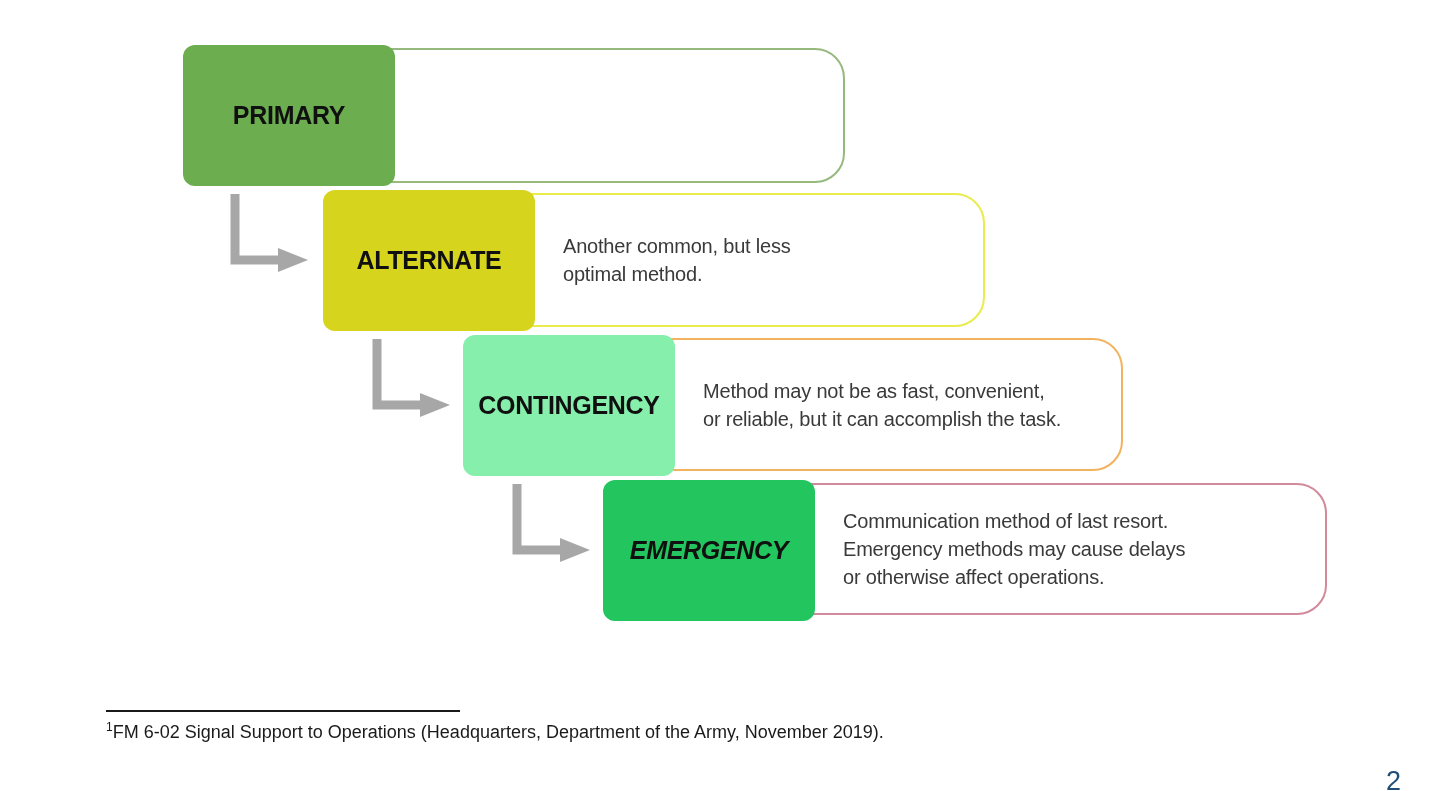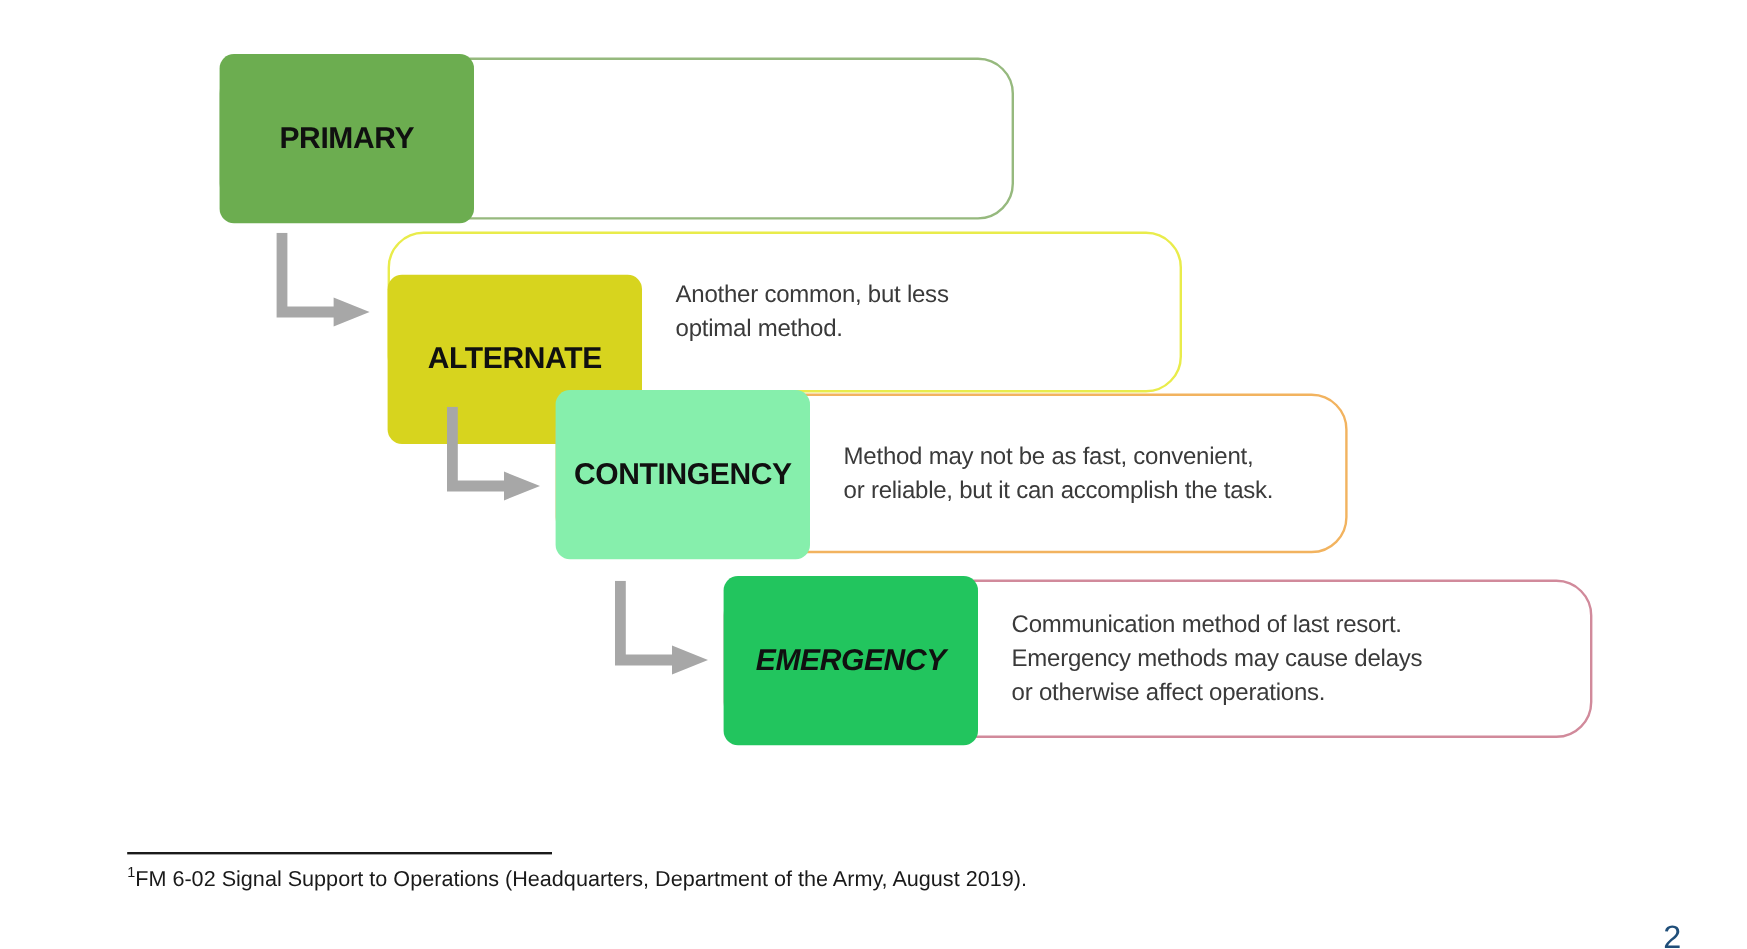--- a/index.html
+++ b/index.html
@@ -97,31 +97,31 @@
   </div>
 
   <svg class="flow-arrow" style="left:228px; top:194px;" width="84" height="80" viewBox="0 0 84 80">
     <path d="M 7 0 V 66 H 52" fill="none" stroke="var(--arrow-color,#A7A7A7)" stroke-width="9"></path>
     <path d="M 50 54 L 80 66 L 50 78 Z" fill="var(--arrow-color,#A7A7A7)"></path>
   </svg>
 
   <div class="step-row" style="left: 323px; top: 193px; width: 662px; height: 134px; border-color: rgb(233, 236, 75);">
     <div class="desc-text">Another common, but less
 optimal method.</div>
-    <div class="label-box" style="background: rgb(215, 212, 30); margin-top: 39px;">
+    <div class="label-box" style="background: rgb(215, 212, 30);">
       <span class="label-text">ALTERNATE</span>
     </div>
   </div>
 
   <svg class="flow-arrow" style="left:370px; top:339px;" width="84" height="80" viewBox="0 0 84 80">
     <path d="M 7 0 V 66 H 52" fill="none" stroke="var(--arrow-color,#A7A7A7)" stroke-width="9"></path>
     <path d="M 50 54 L 80 66 L 50 78 Z" fill="var(--arrow-color,#A7A7A7)"></path>
   </svg>
 
-  <div class="step-row" style="left: 463px; top: 328px; width: 660px; height: 133px; border-color: rgb(242, 179, 95);">
+  <div class="step-row" style="left: 463px; top: 338px; width: 660px; height: 133px; border-color: rgb(242, 179, 95);">
     <div class="desc-text">Method may not be as fast, convenient,
 or reliable, but it can accomplish the task.</div>
     <div class="label-box" style="background: #86efac;">
       <span class="label-text">CONTINGENCY</span>
     </div>
   </div>
 
   <svg class="flow-arrow" style="left:510px; top:484px;" width="84" height="80" viewBox="0 0 84 80">
     <path d="M 7 0 V 66 H 52" fill="none" stroke="var(--arrow-color,#A7A7A7)" stroke-width="9"></path>
     <path d="M 50 54 L 80 66 L 50 78 Z" fill="var(--arrow-color,#A7A7A7)"></path>
@@ -131,18 +131,18 @@
     <div class="desc-text">Communication method of last resort.
 Emergency methods may cause delays
 or otherwise affect operations.</div>
     <div class="label-box" style="background: #22c55e; font-style: italic;">
       <span class="label-text">EMERGENCY</span>
     </div>
   </div>
 
   <div class="footnote-rule"></div>
   <div class="footnote">
-    <sup>1</sup><span class="fn-italic">FM 6-02 Signal Support to Operations</span><span> (Headquarters, Department of the Army, August 2019).</span>
+    <sup>1</sup><span class="fn-italic">FM 6-02 Signal Support to Operations</span><span> (Headquarters, Department of the Army, November 2019).</span>
   </div>
 
   <div class="page-number" style="color: rgb(31, 78, 121);">2</div>
 
 </div>
 
 </body></html>

